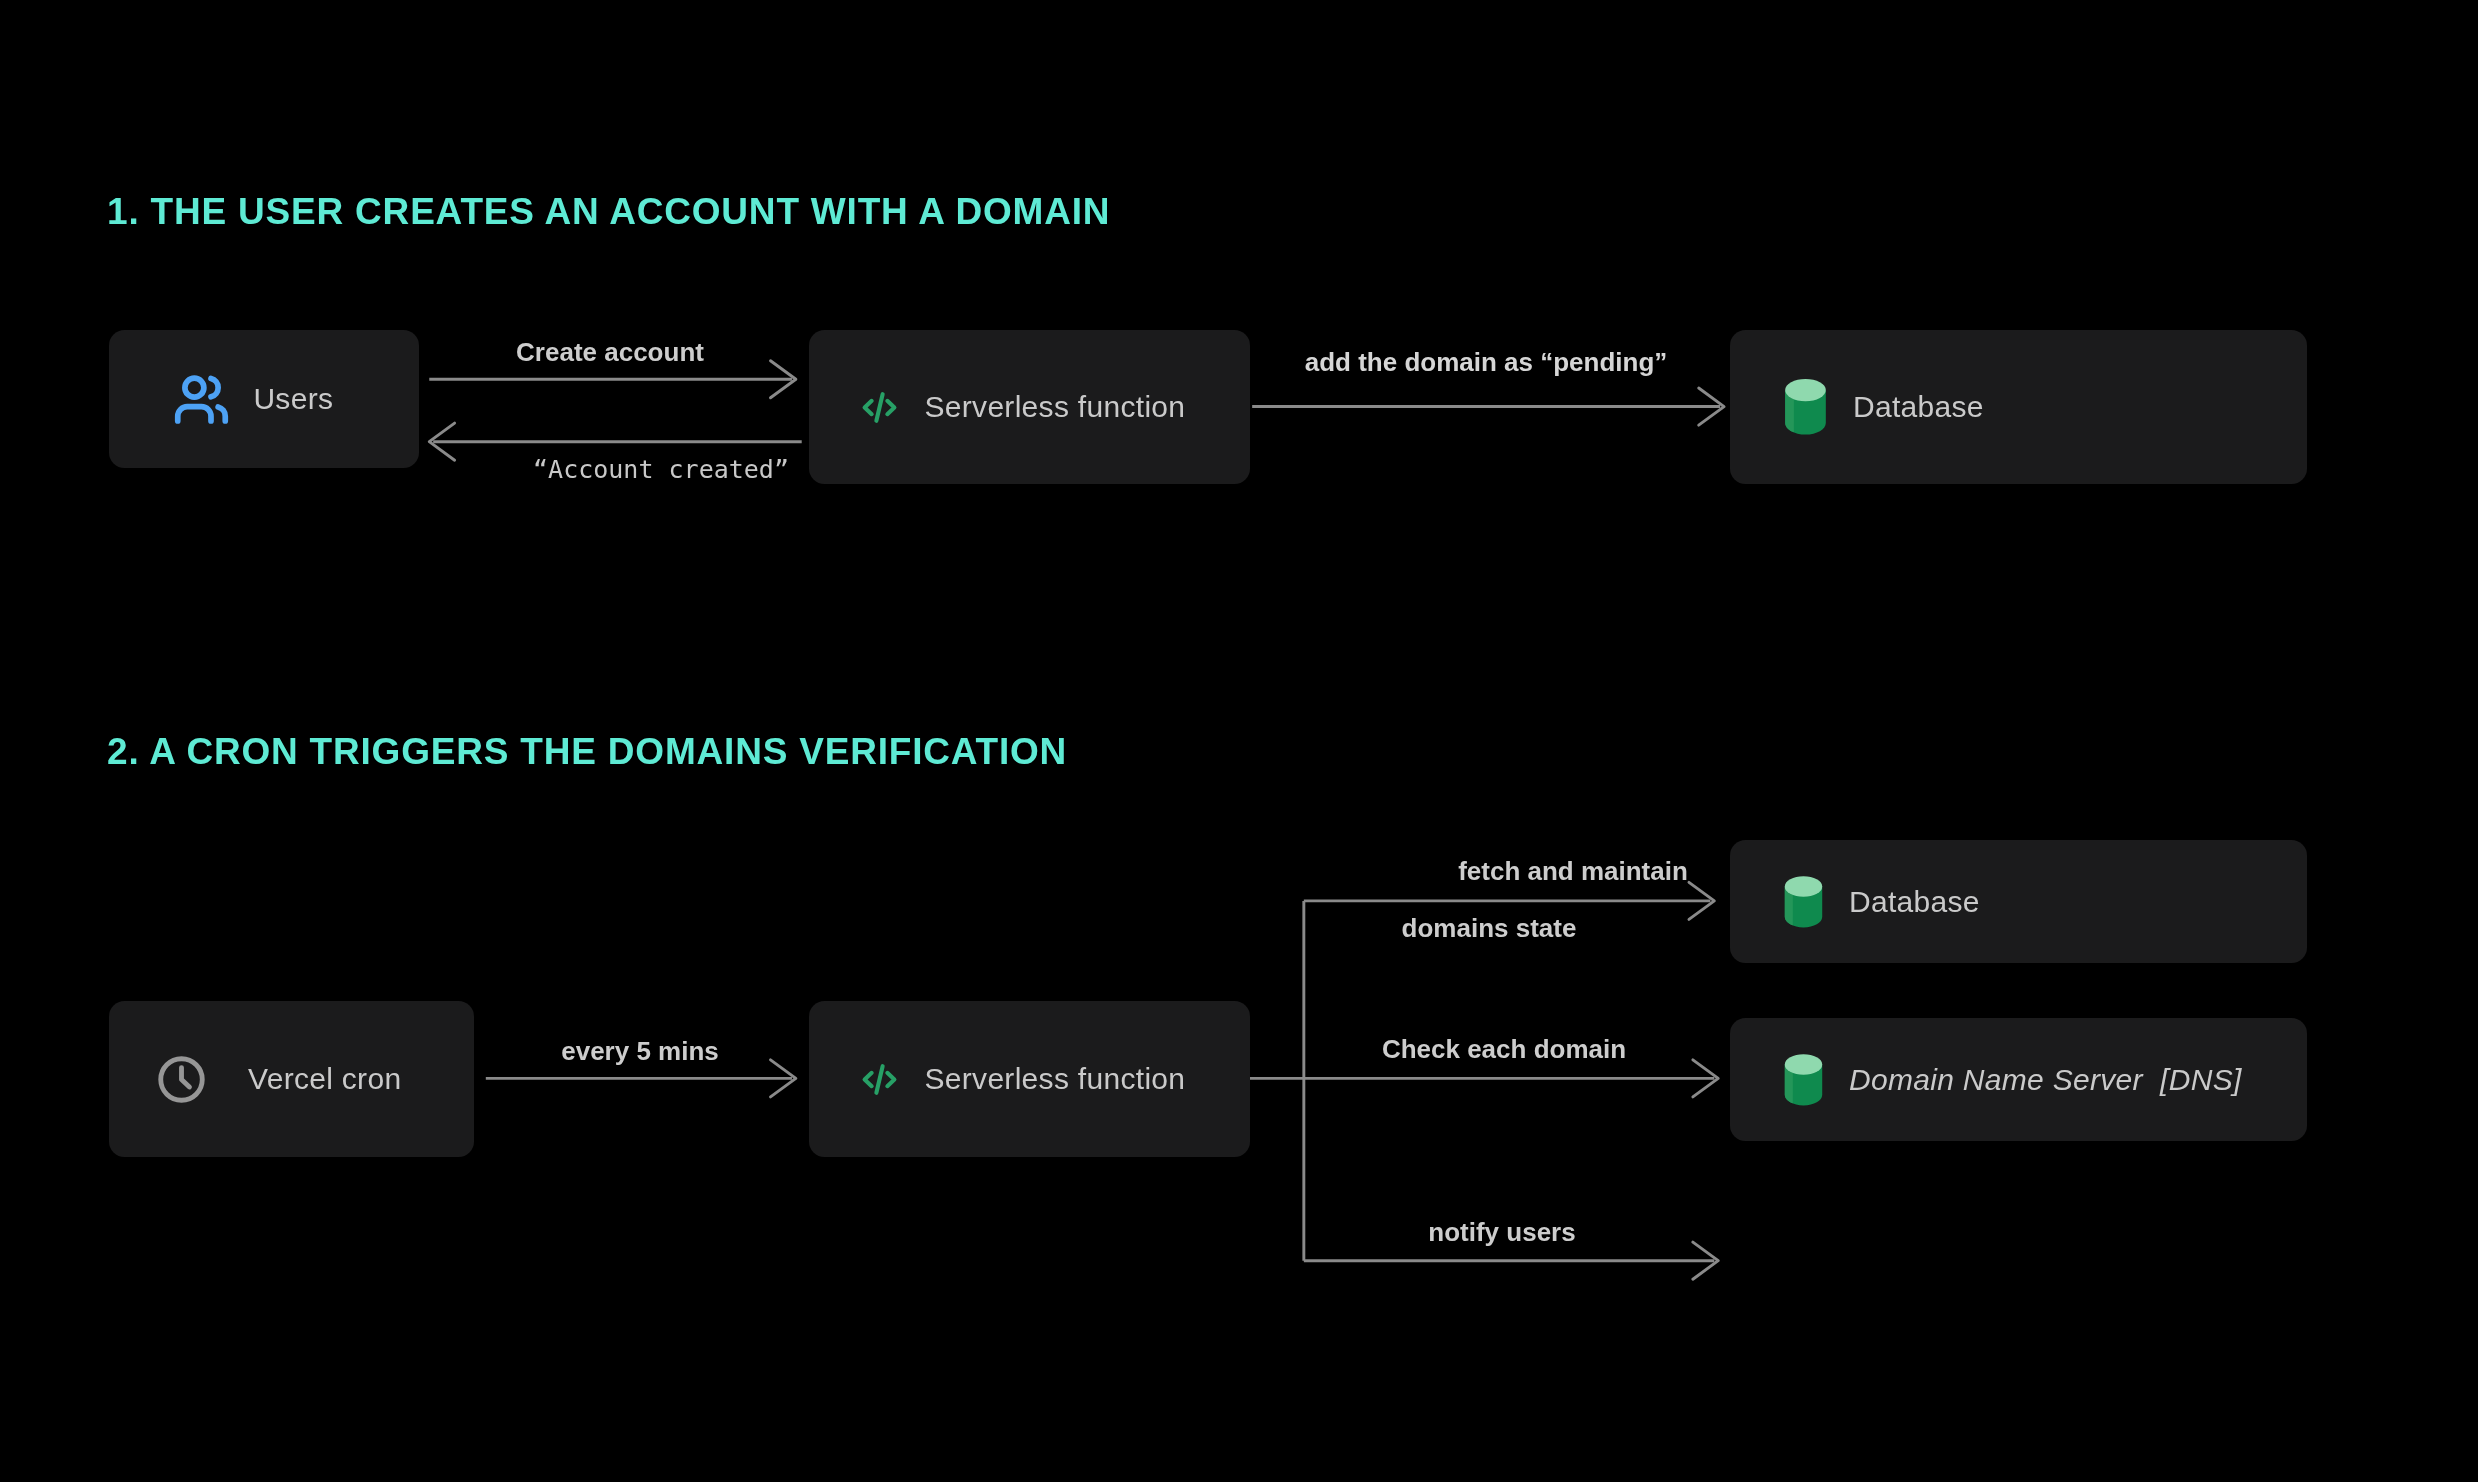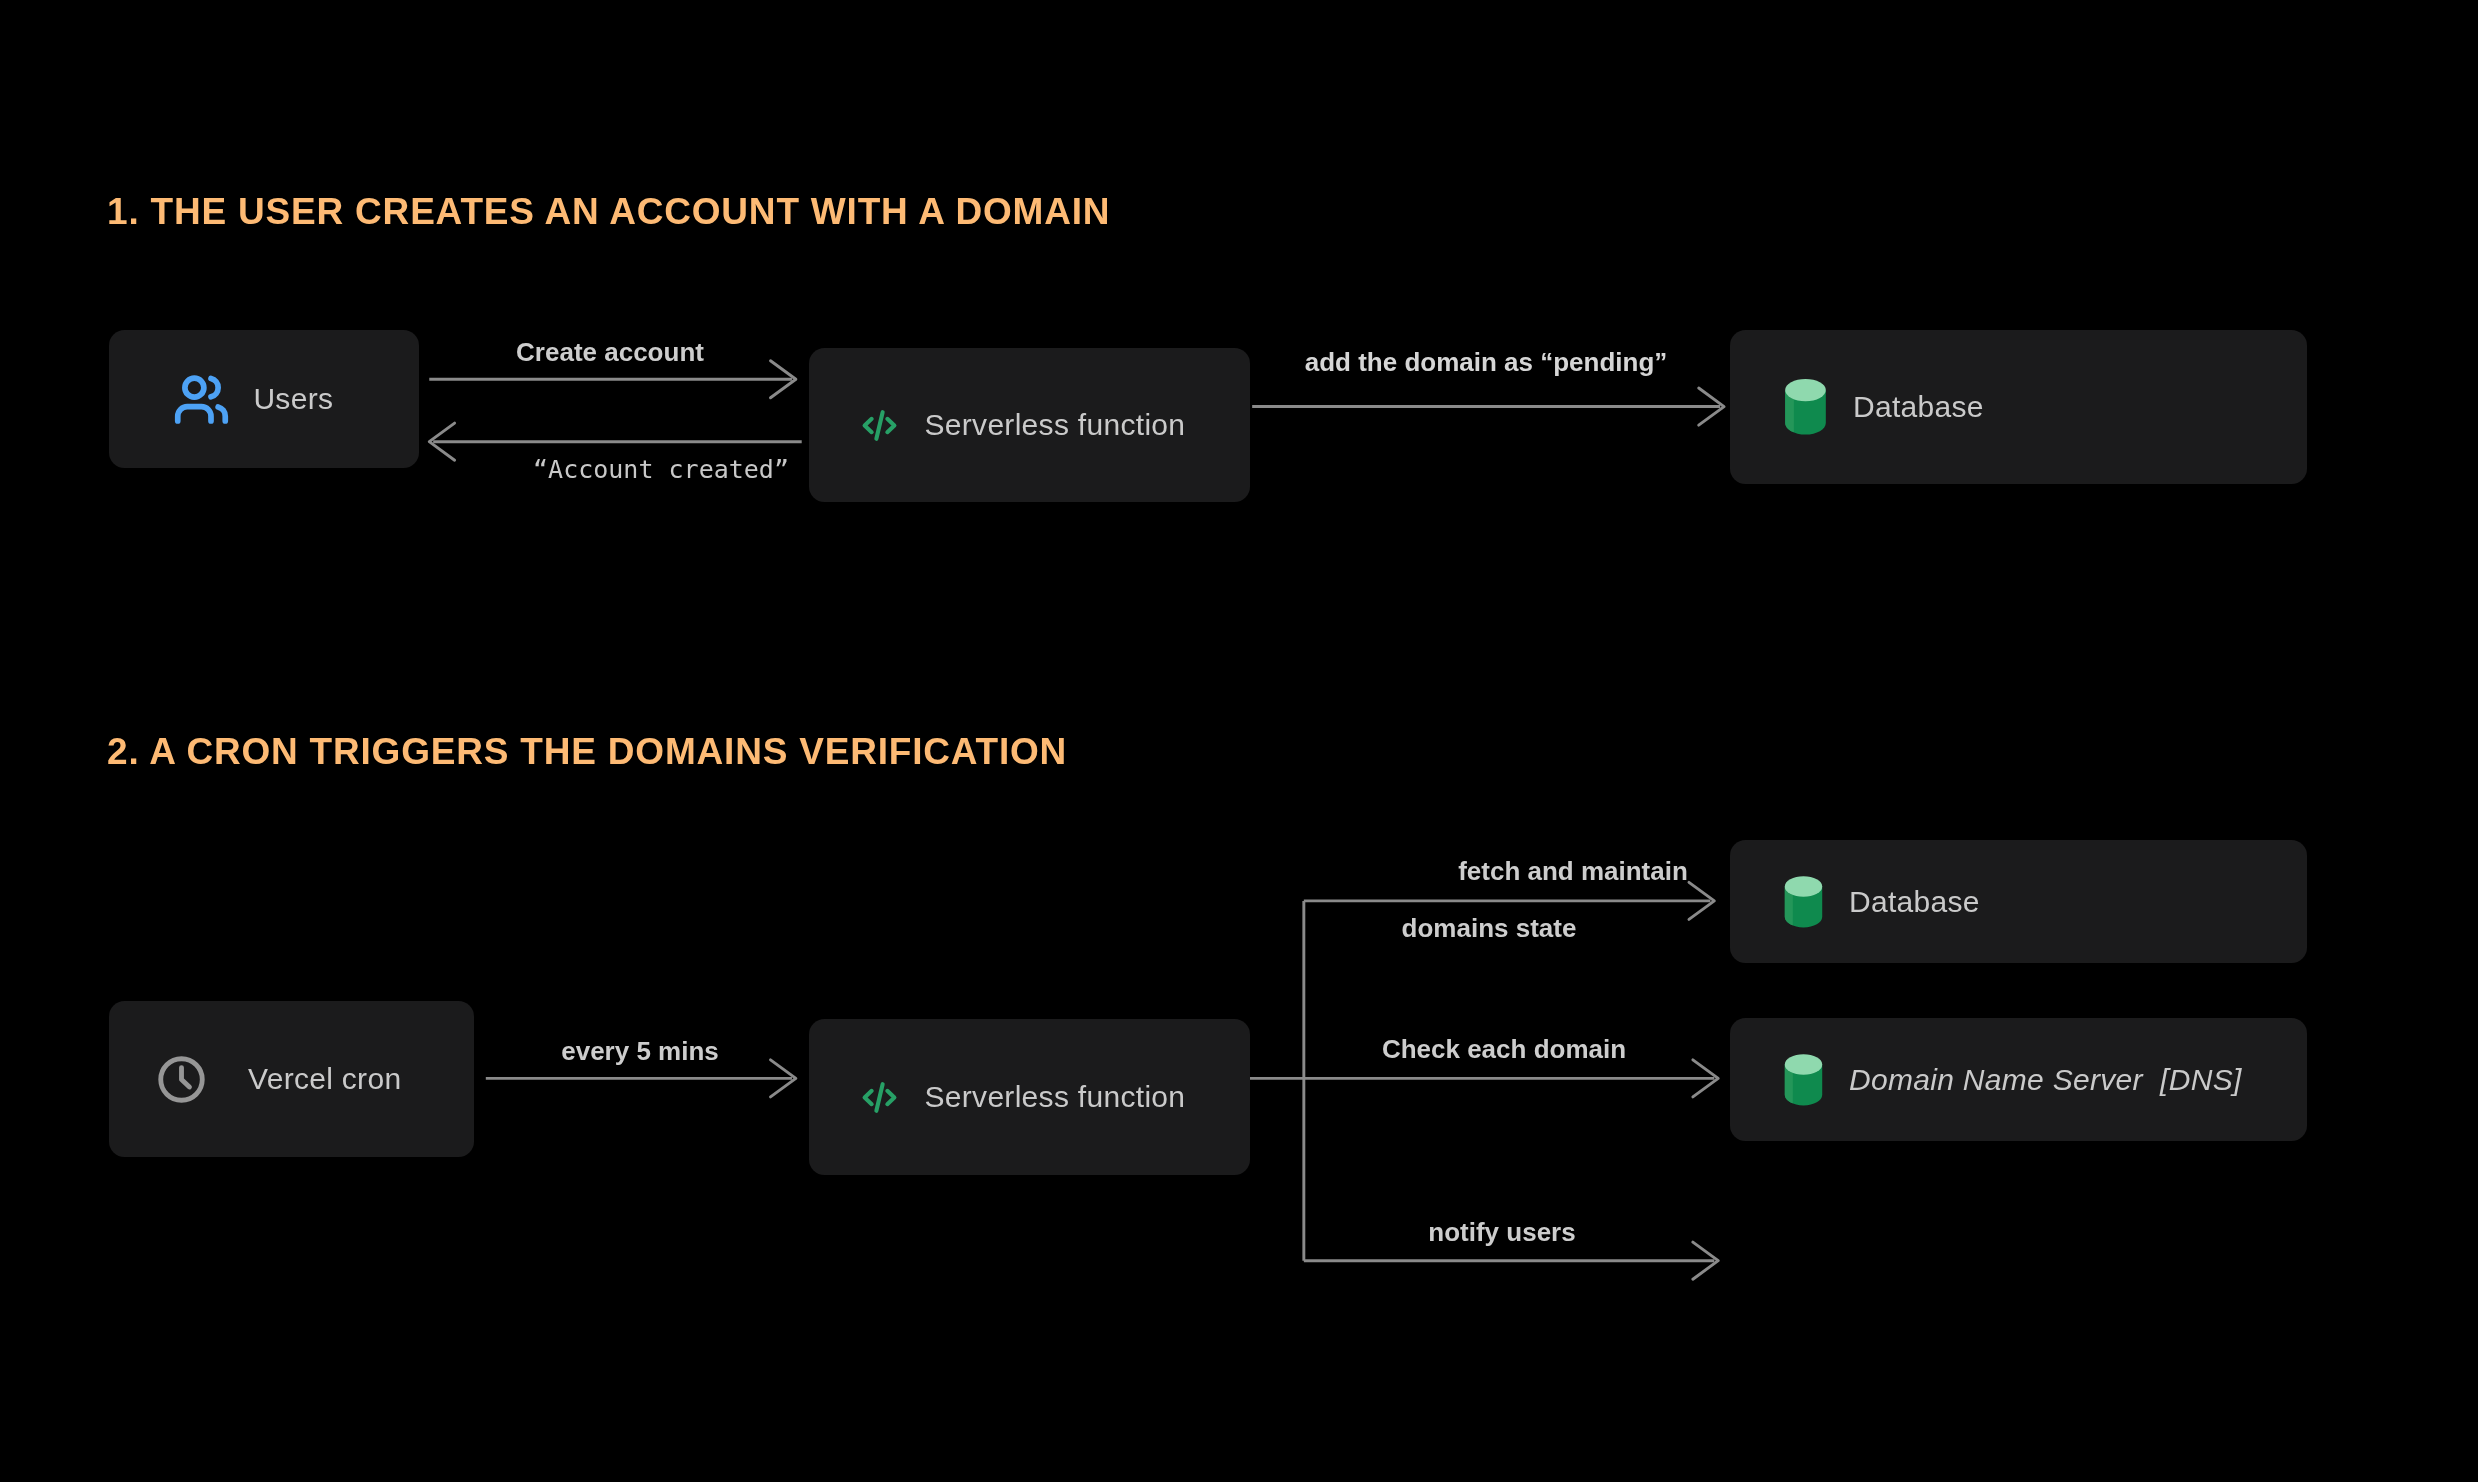--- a/index.html
+++ b/index.html
@@ -11,21 +11,21 @@
     position:relative;
     width:2478px;
     height:1482px;
     background:#000;
     overflow:hidden;
     font-family:"Liberation Sans", sans-serif;
   }
   .title{
     position:absolute;
     margin:0;
-    color:#fdba74;
+    color:#5eead4;
     font-size:37px;
     font-weight:700;
     letter-spacing:0.8px;
     white-space:nowrap;
   }
   .node{
     position:absolute;
     background:#1b1b1c;
     border-radius:15.6px;
     display:flex;
@@ -39,21 +39,21 @@
     flex:0 0 auto;
   }
   .node .lbl{
     color:#cacaca;
     font-size:30px;
     font-weight:400;
     letter-spacing:0.3px;
     white-space:pre;
   }
   .pad-users{padding-left:64px; gap:23.4px;}
-  .pad-code{padding-left:45px; gap:19.5px;margin-top:18px;}
+  .pad-code{padding-left:45px; gap:19.5px;}
   .pad-cron{padding-left:46px; gap:40px;}
   .pad-right{padding-left:53px; gap:25px;}
   .wires{
     position:absolute;
     left:0; top:0;
     width:2478px;
     height:1482px;
     pointer-events:none;
   }
   .edge-label{

